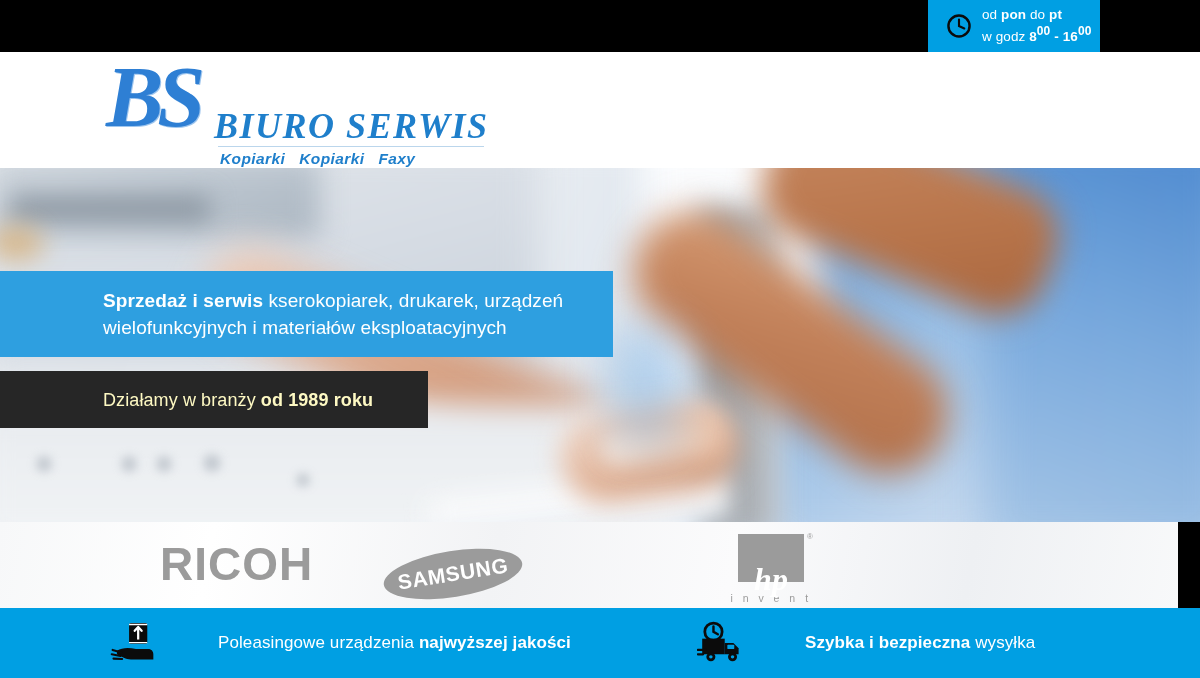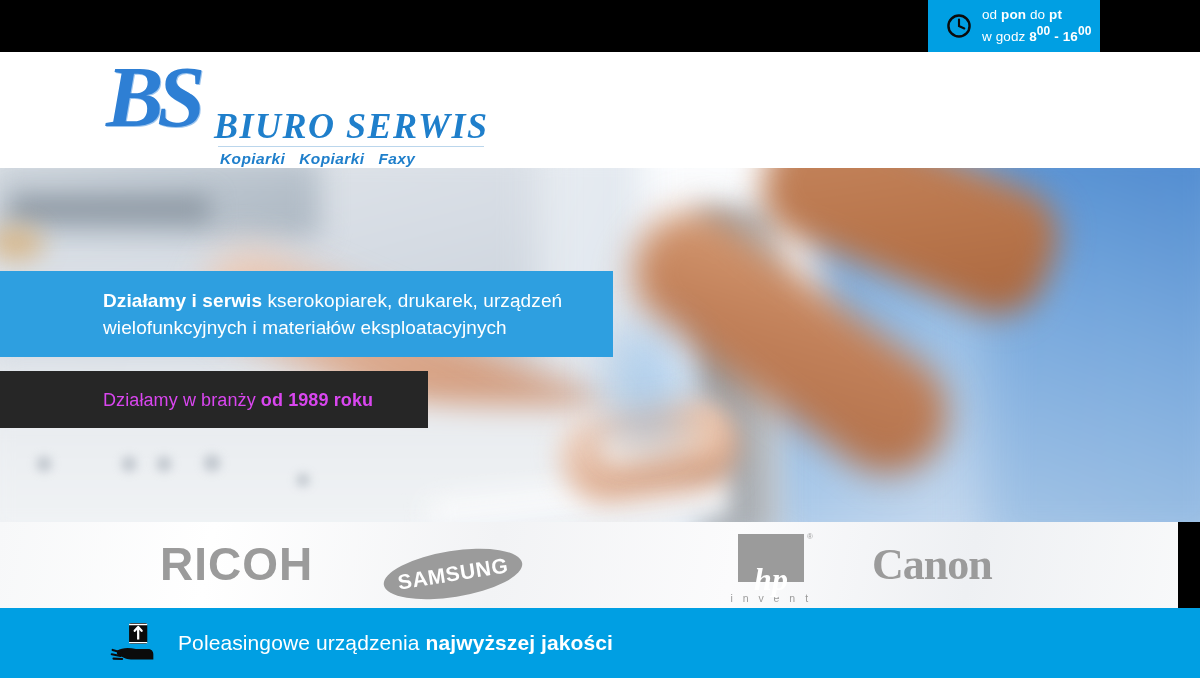--- a/index.html
+++ b/index.html
@@ -210,21 +210,21 @@
   }
   .banner-blue b { font-weight: 700; }
 
   .banner-dark {
     position: absolute; left: 0; top: 203px;
     width: 428px; height: 57px;
     background: #262626;
     display: flex; align-items: center;
   }
   .banner-dark p {
-    color: #d946ef;
+    color: #fef9c3;
     font-size: 18px;
     line-height: 24px;
     padding-left: 103px;
     letter-spacing: .1px;
   }
   .banner-dark b { font-weight: 700; }
 
   
   .brands {
     position: absolute; left: 0; top: 522px;
@@ -303,22 +303,23 @@
     display: flex; align-items: center;
   }
   .feature {
     display: flex; align-items: center; gap: 16px;
     color: #ffffff;
   }
   .feature-1 { position: absolute; left: 110px; }
   .feature-2 { position: absolute; left: 697px; }
   .feature-icon { width: 52px; height: 44px; flex: 0 0 52px; display:block; }
   .feature-text {
-    font-size: 21px; line-height: 28px; white-space: nowrap;
+    font-size: 17px; line-height: 28px; white-space: nowrap;
     letter-spacing: .1px;
+    margin-left: 40px;
   }
   .feature-text b { font-weight: 700; }
 </style>
 </head>
 <body>
 
 <div class="page">
 
   <div class="topbar">
     <div class="hours-box">
@@ -368,21 +369,21 @@
       <div class="hp hp-fingers"></div>
       <div class="hp hp-blue-accent"></div>
       <div class="hp hp-btn hp-b1"></div>
       <div class="hp hp-btn hp-b2"></div>
       <div class="hp hp-btn hp-b3"></div>
       <div class="hp hp-btn hp-b4"></div>
       <div class="hp hp-btn hp-b5"></div>
     </div>
 
     <div class="banner-blue">
-      <p><b>Działamy i serwis</b><span> kserokopiarek, drukarek, urządzeń wielofunkcyjnych i materiałów eksploatacyjnych</span></p>
+      <p><b>Sprzedaż i serwis</b><span> kserokopiarek, drukarek, urządzeń wielofunkcyjnych i materiałów eksploatacyjnych</span></p>
     </div>
 
     <div class="banner-dark">
       <p><span>Działamy w branży </span><b>od 1989 roku</b></p>
     </div>
   </div>
 
   <div class="brands">
 
     <div class="brand brand-ricoh">RICOH</div>
@@ -395,35 +396,50 @@
 
 
     <div class="brand brand-hp">
       <div class="sq">
         <i>hp</i>
         <span class="reg">®</span>
       </div>
       <div class="invent">i n v e n t</div>
     </div>
 
-    <div class="brand brand-canon">Canon</div>
   </div>
 
   <div class="bottombar">
 
     <div class="feature feature-1">
       <svg class="feature-icon" viewBox="0 0 60 50">
         <rect x="22" y="2" width="21" height="24" rx="2" fill="#0b0b0b"></rect>
         <path d="M32.5 7 L32.5 21" stroke="#ffffff" stroke-width="2.6"></path>
         <path d="M28.5 11 L32.5 6.5 L36.5 11" fill="none" stroke="#ffffff" stroke-width="2.6" stroke-linecap="round" stroke-linejoin="round"></path>
         <rect x="22" y="2" width="21" height="3.2" fill="#ffffff" opacity="0"></rect>
         <path d="M22 3.6 h21 M22 24.6 h21" stroke="#ffffff" stroke-width="1.6"></path>
         <path d="M8 34 C14 30 22 30 30 32 L44 32 C48 32 50 35 50 38 L50 44 L24 44 C18 44 14 41 8 38 Z" fill="#0b0b0b"></path>
         <path d="M3 33 L13 36" stroke="#0b0b0b" stroke-width="2.4" stroke-linecap="round"></path>
         <path d="M2 38 L12 40" stroke="#0b0b0b" stroke-width="2.4" stroke-linecap="round"></path>
         <path d="M4 43 L14 43.5" stroke="#0b0b0b" stroke-width="2.4" stroke-linecap="round"></path>
       </svg>
       <div class="feature-text"><span>Poleasingowe urządzenia </span><b>najwyższej jakości</b></div>
     </div>
 
+    <div class="feature feature-2">
+      <svg class="feature-icon" viewBox="0 0 60 50">
+        <circle cx="19" cy="12" r="10" fill="none" stroke="#0b0b0b" stroke-width="3.2"></circle>
+        <path d="M19 6 L19 12 L24 15" fill="none" stroke="#0b0b0b" stroke-width="2.8" stroke-linecap="round"></path>
+        <path d="M6 20 L32 20 L32 38 L6 38 Z" fill="#0b0b0b"></path>
+        <path d="M32 25 L42 25 L48 31 L48 38 L32 38 Z" fill="#0b0b0b"></path>
+        <rect x="35" y="27" width="8" height="5" rx="1" fill="#009FE3"></rect>
+        <path d="M1 33 h9" stroke="#0b0b0b" stroke-width="2.6" stroke-linecap="round"></path>
+        <path d="M1 38 h6" stroke="#0b0b0b" stroke-width="2.6" stroke-linecap="round"></path>
+        <circle cx="16" cy="41" r="5.2" fill="#0b0b0b"></circle>
+        <circle cx="16" cy="41" r="2" fill="#009FE3"></circle>
+        <circle cx="41" cy="41" r="5.2" fill="#0b0b0b"></circle>
+        <circle cx="41" cy="41" r="2" fill="#009FE3"></circle>
+      </svg>
+      <div class="feature-text"><b>Szybka i bezpieczna</b><span> wysyłka</span></div>
+    </div>
   </div>
 
 </div>
 
 </body></html>

